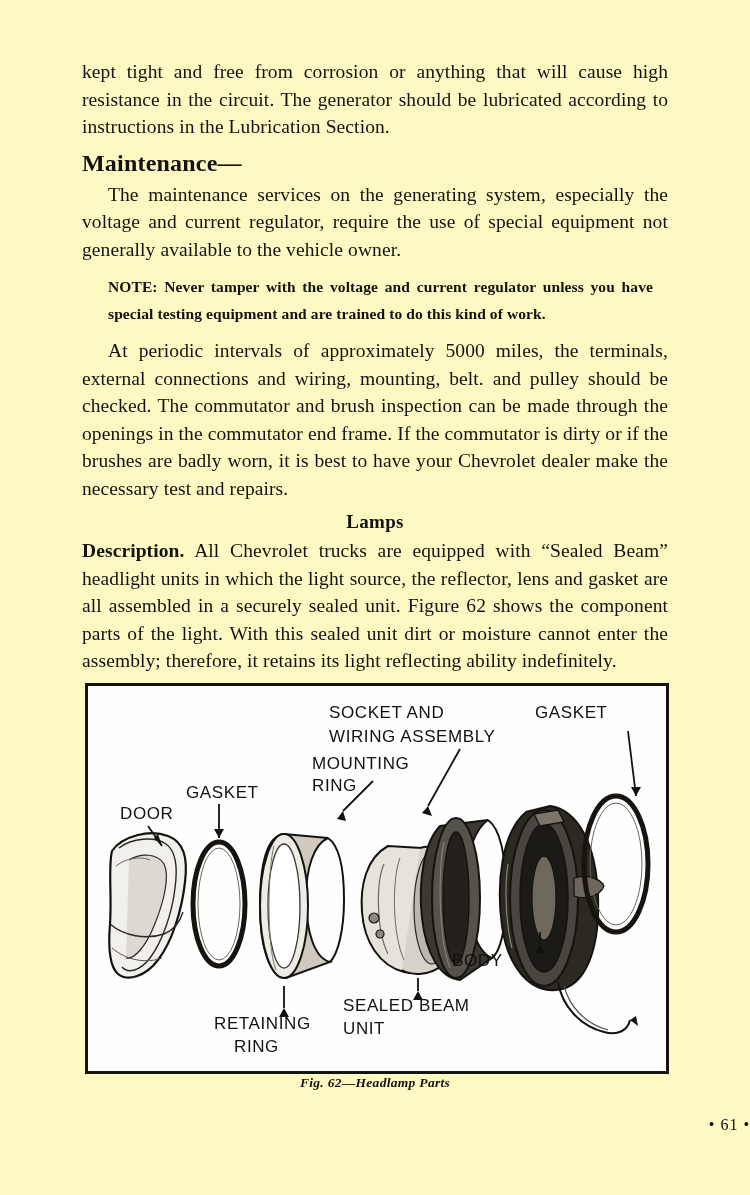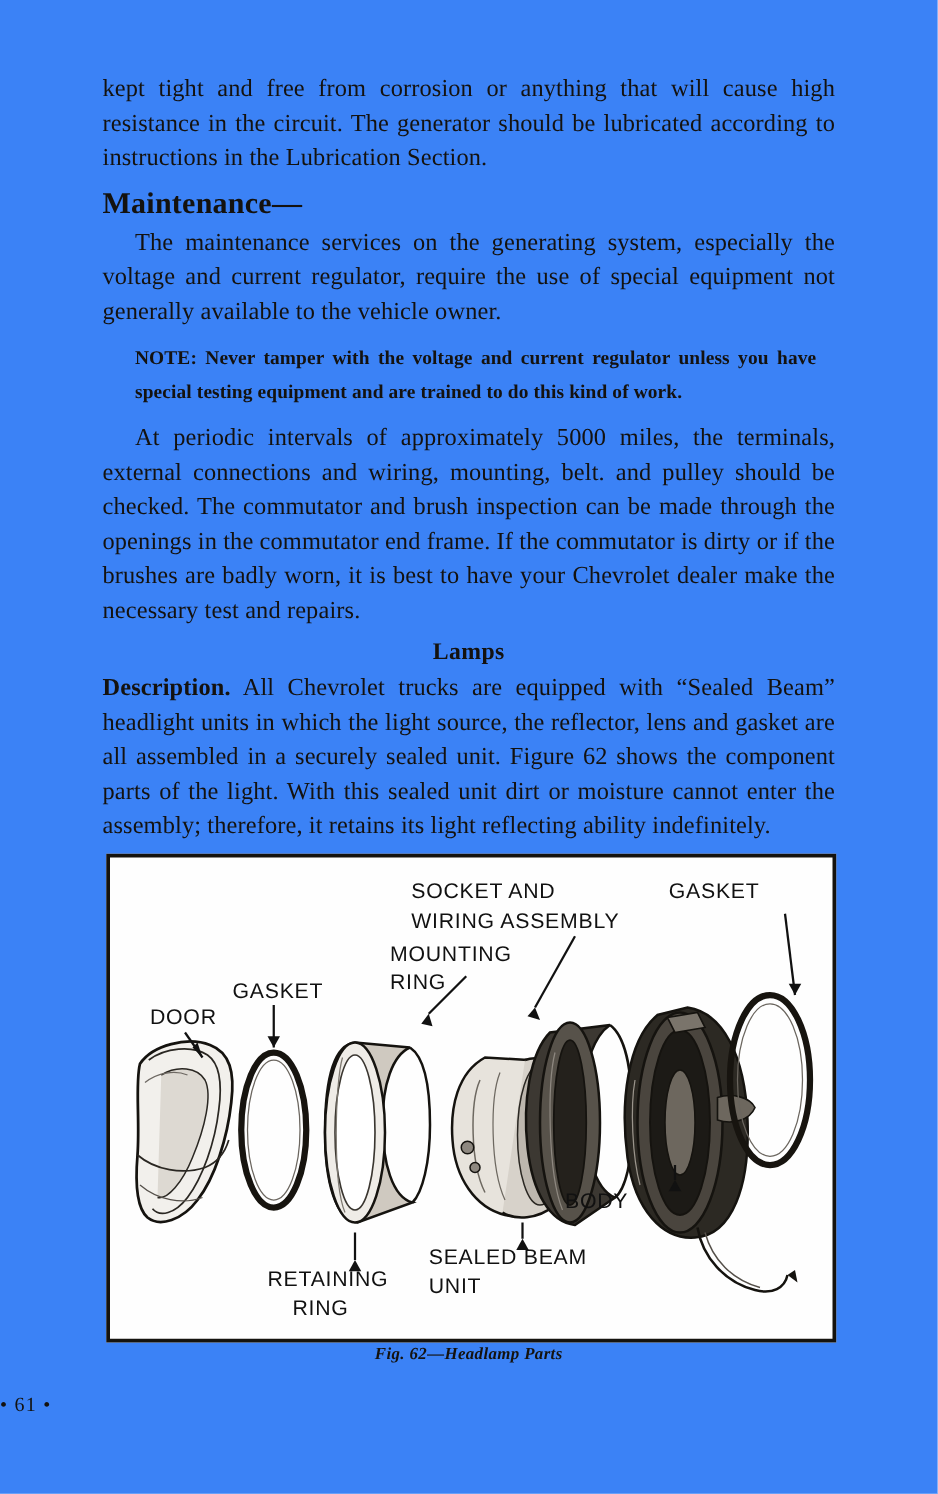--- a/index.html
+++ b/index.html
@@ -13,21 +13,21 @@
     position: relative;
     font-family: "Liberation Serif", serif;
     color: #14120f;
     overflow: hidden;
   }
   .page {
     position: absolute;
     left: 0; top: 0;
     width: 750px;
     height: 1195px;
-    background: #3b82f6;
+    background: #fef9c3;
   }
   .content {
     position: absolute;
     left: 82px;
     top: 58px;
     width: 586px;
   }
   p.body-text {
     margin: 0 0 0 0;
     font-size: 19.5px;
@@ -87,21 +87,21 @@
     font-size: 13.5px;
     font-weight: bold;
     font-style: italic;
     letter-spacing: 0.3px;
   }
   .page-number {
     position: absolute;
     left: 0;
     top: 1116px;
     width: 750px;
-    text-align: left;
+    text-align: right;
     font-size: 16px;
     letter-spacing: 1px;
   }
   .fig-svg { display: block; }
   .fig-label {
     font-family: "Liberation Sans", sans-serif;
     font-size: 17px;
     letter-spacing: 0.6px;
     fill: #111;
   }

